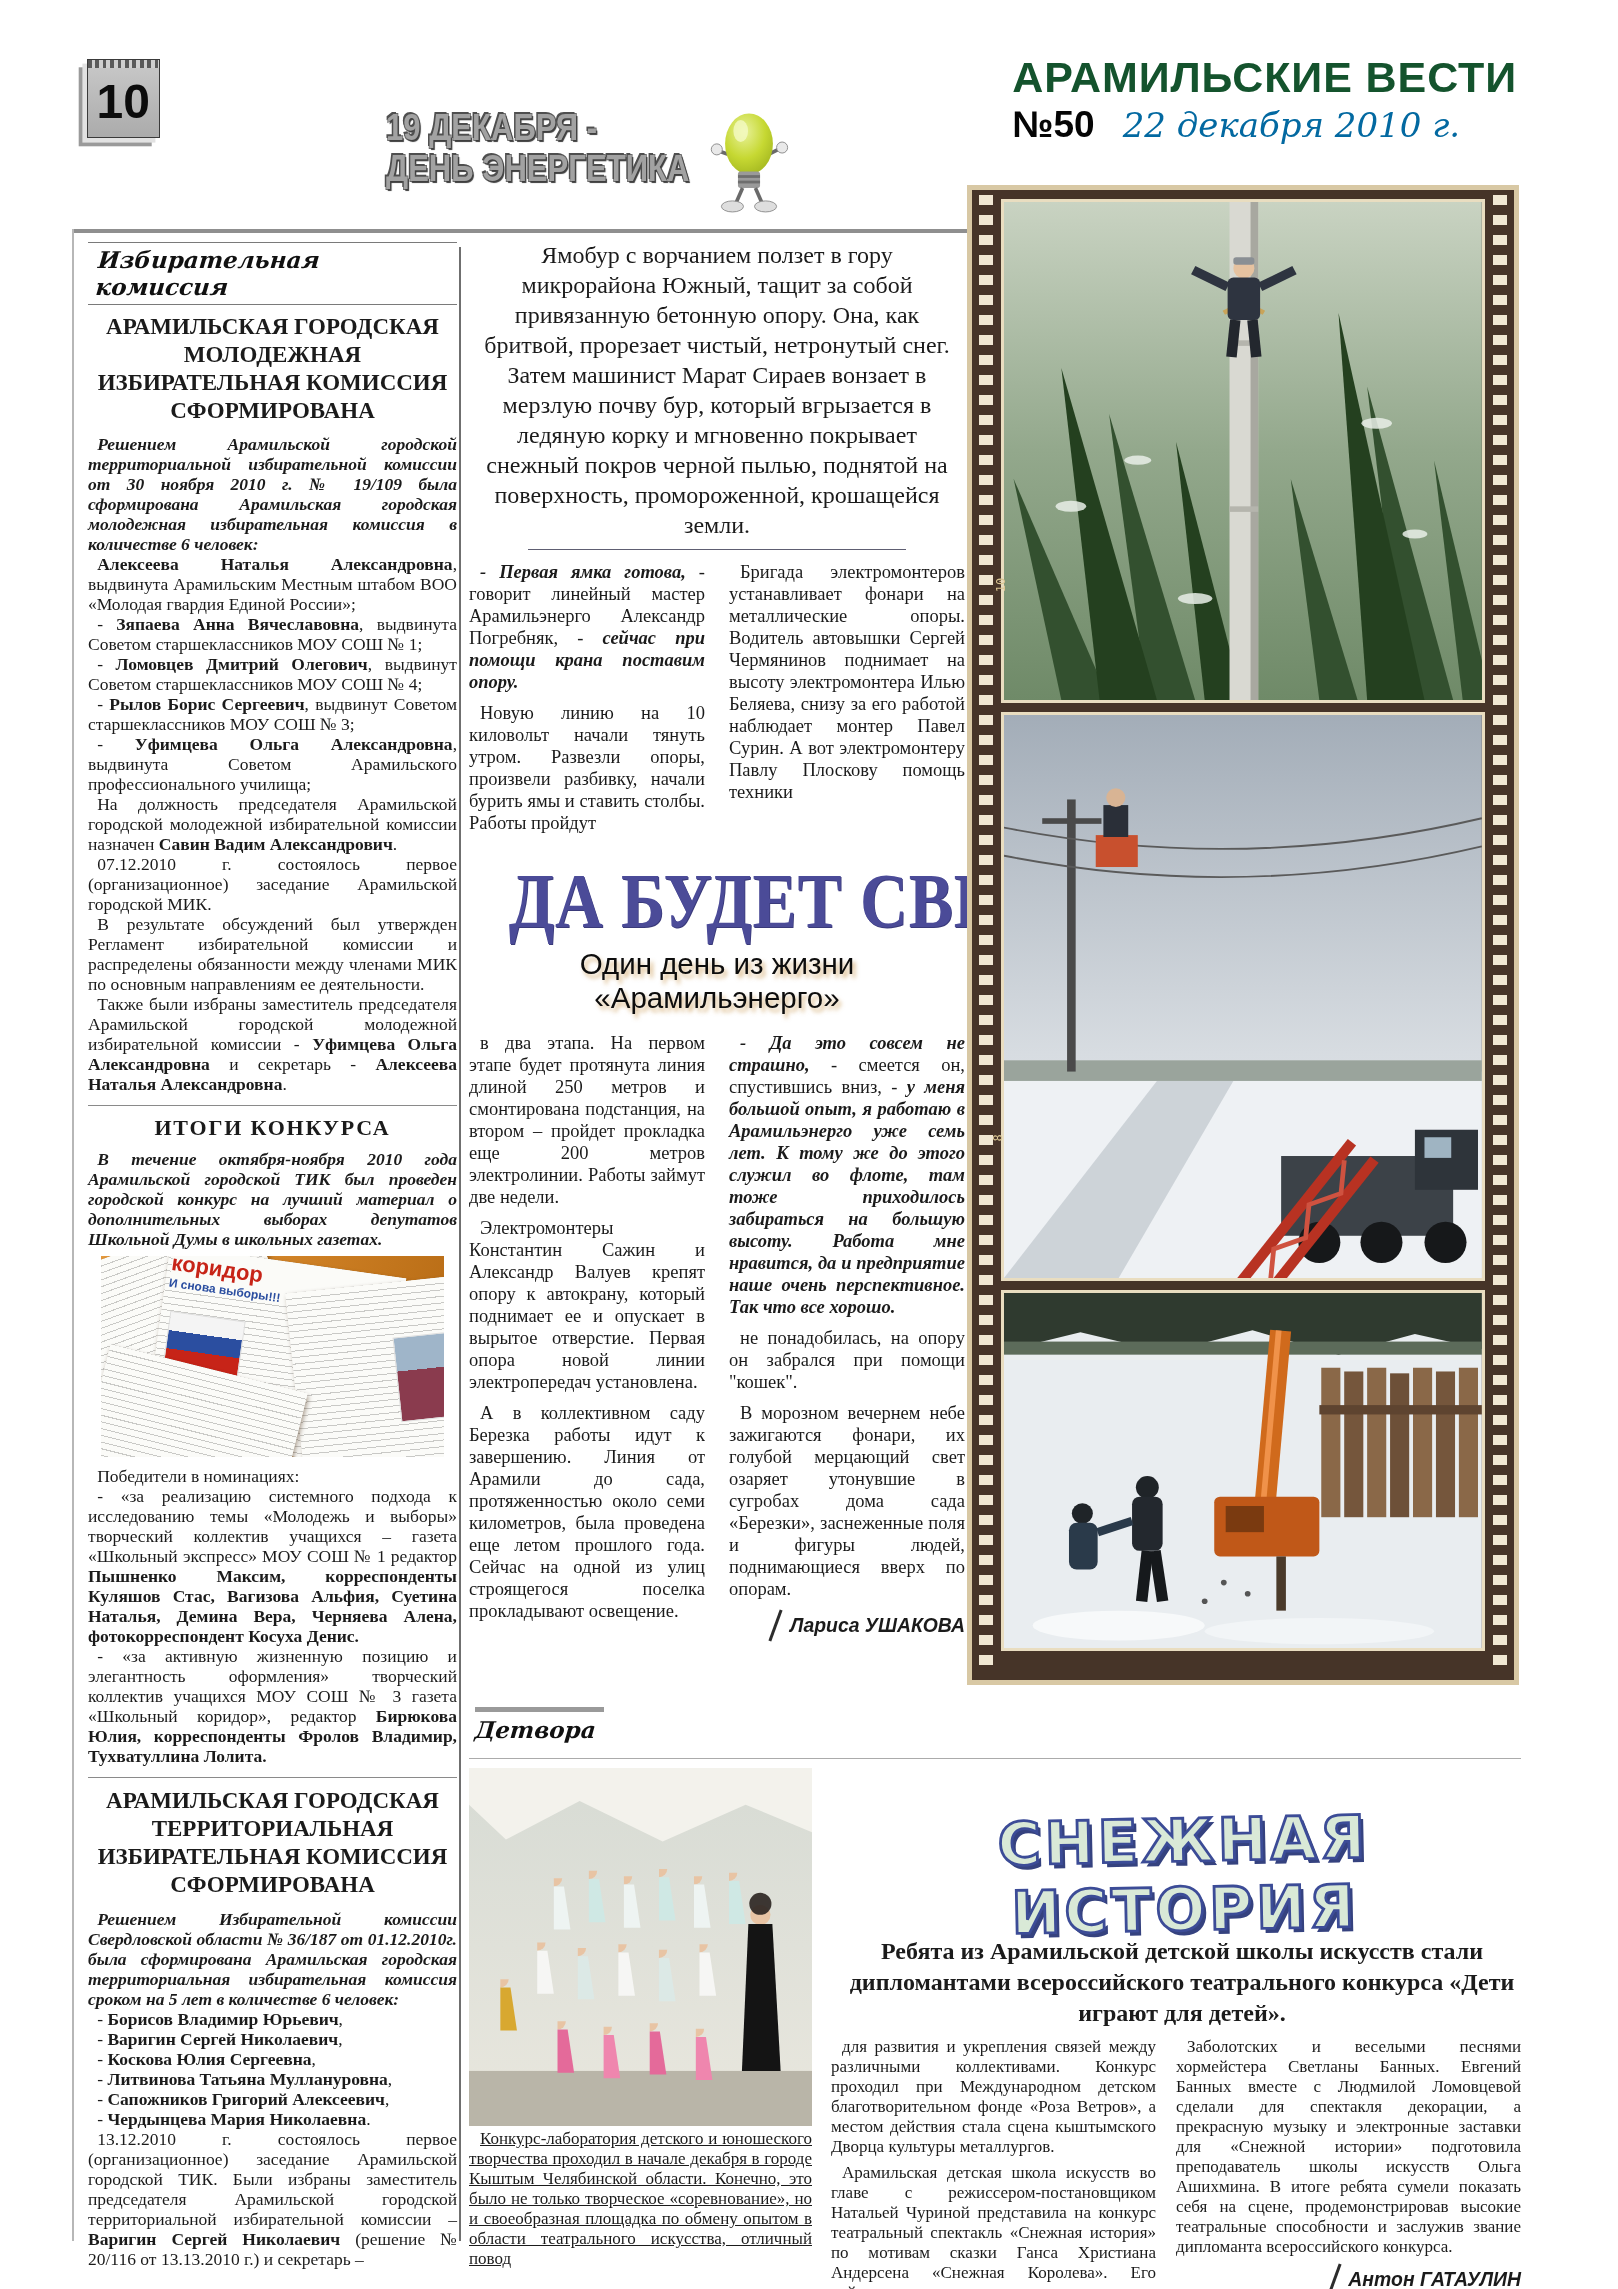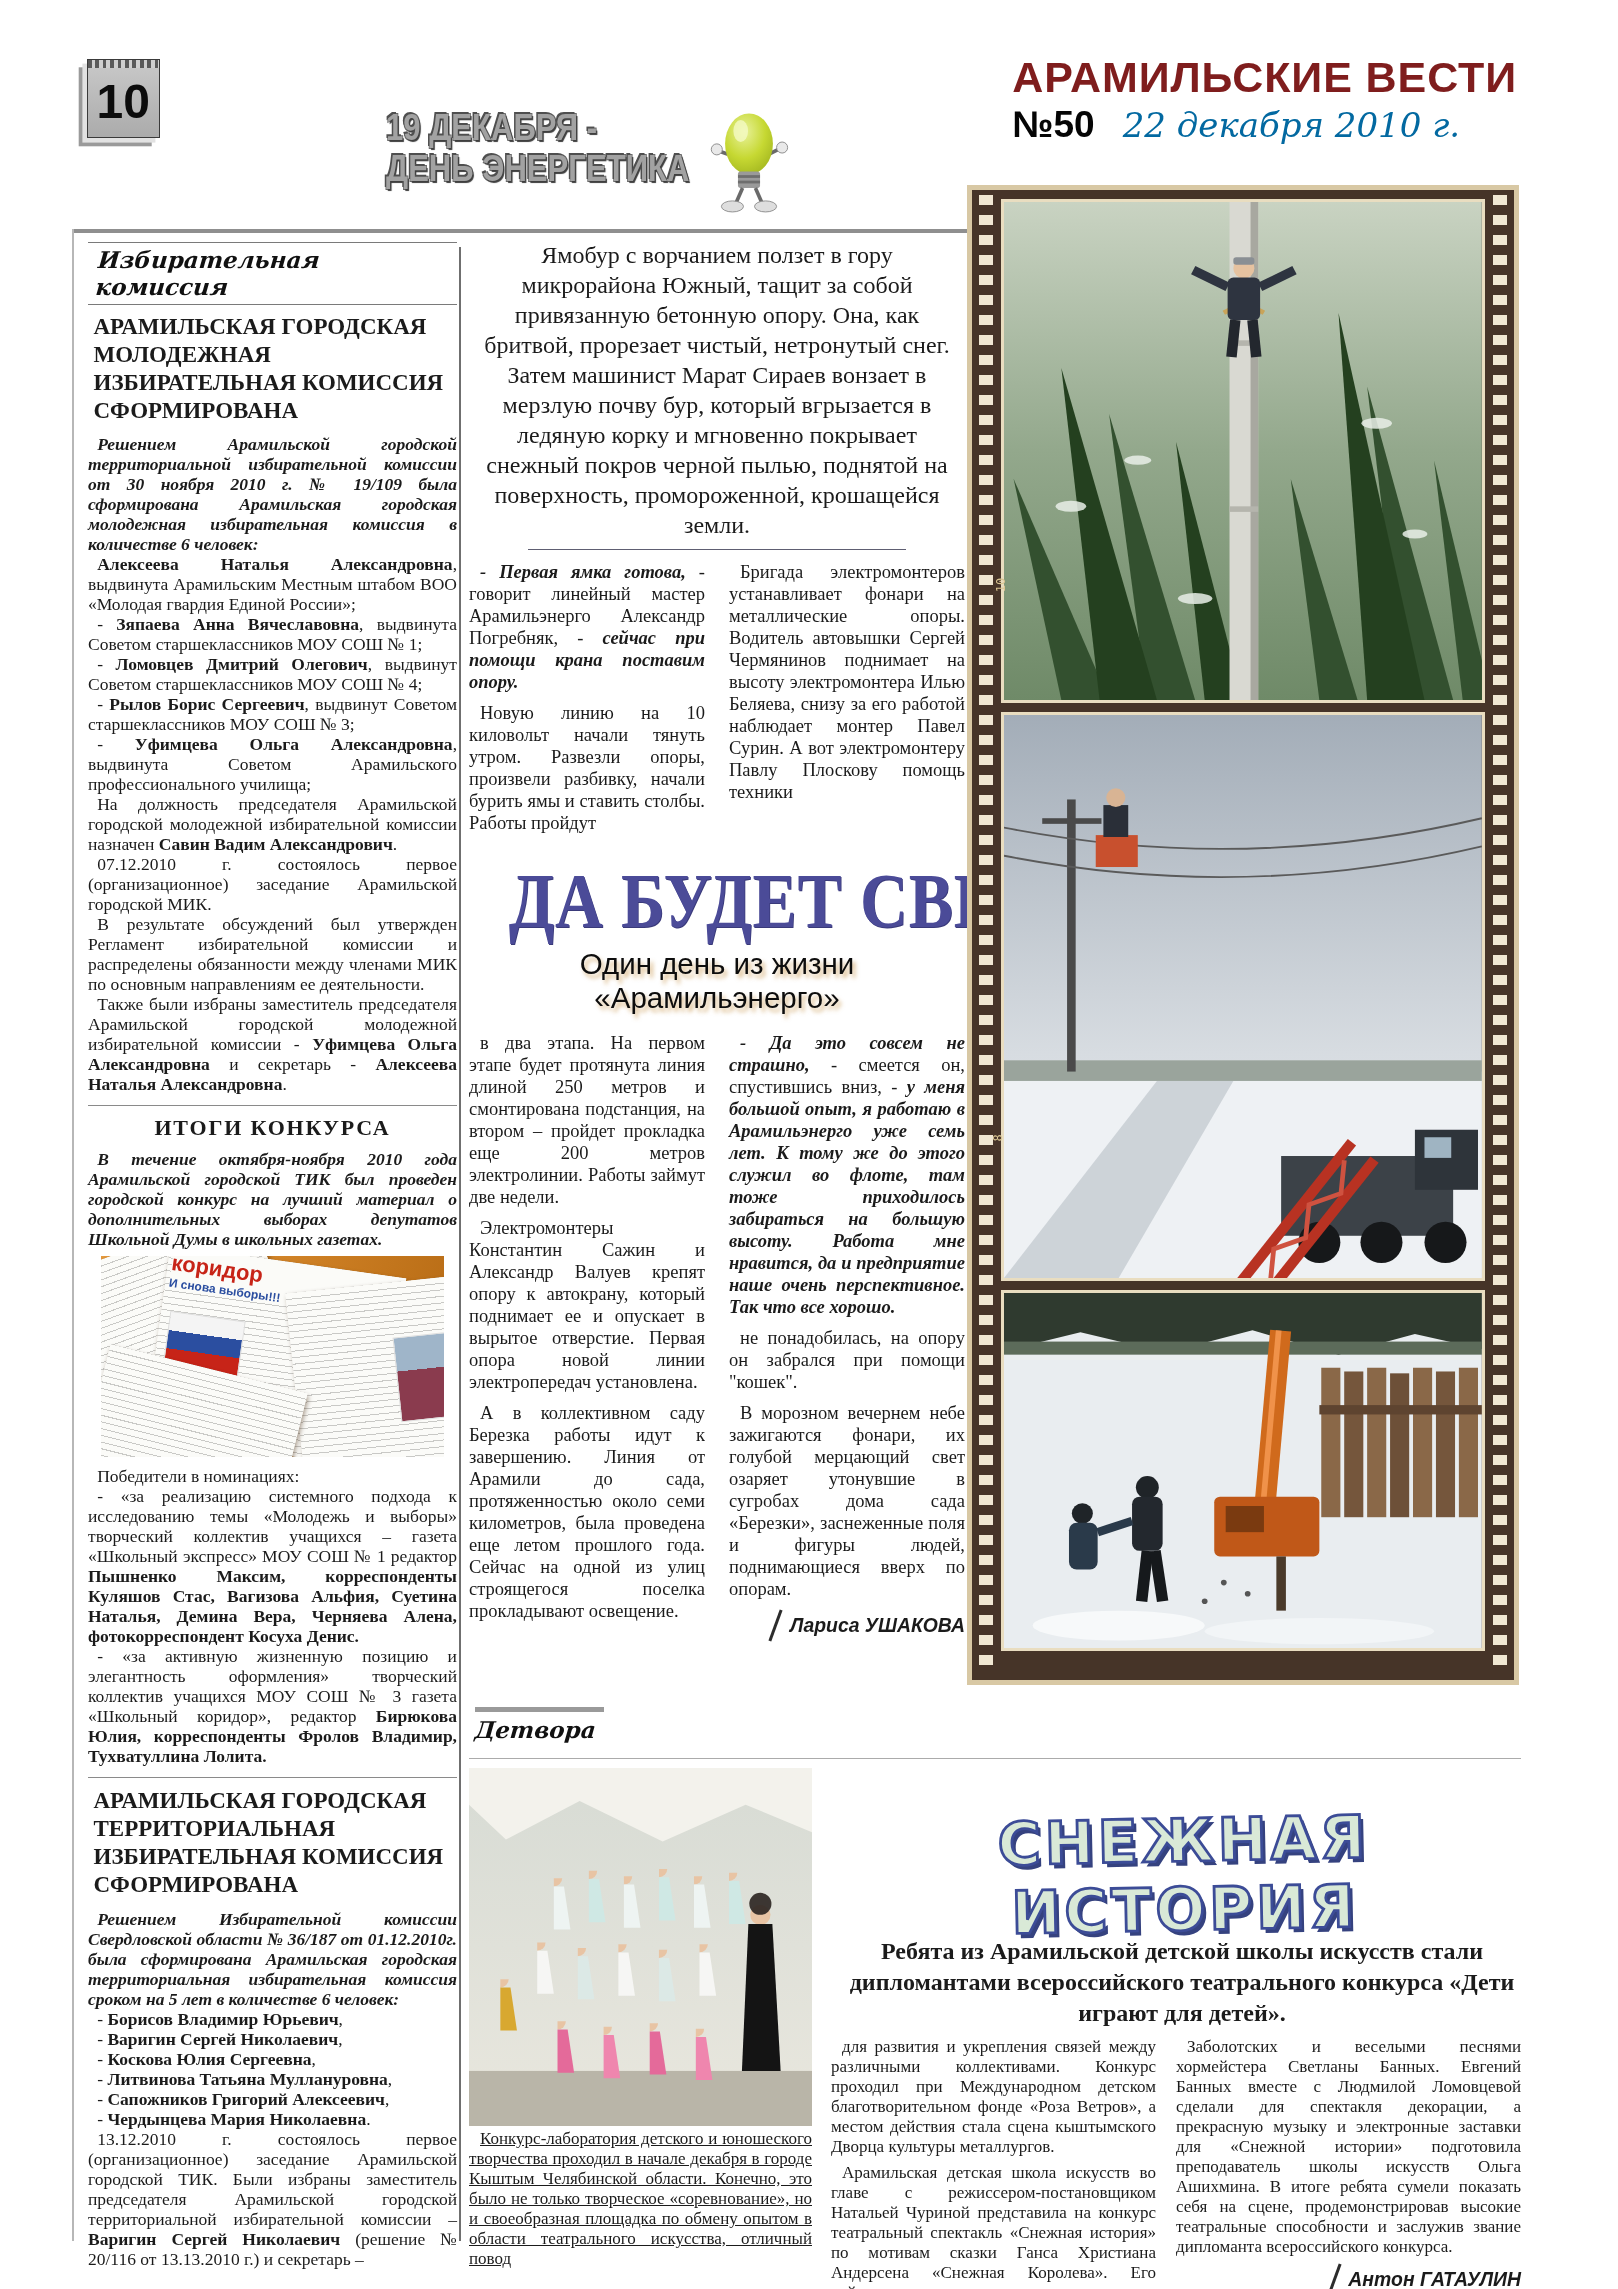--- a/index.html
+++ b/index.html
@@ -12,33 +12,33 @@
   .cal-body{position:absolute;left:5.5px;top:3.7px;right:0;bottom:9.2px;background:linear-gradient(#c9c9c9,#ababab);
             border:1.8px solid #3a3a3a;box-shadow:-4.6px 4.6px 0 #e2e2e2,-8.3px 8.3px 0 #9a9a9a;}
   .cal-binding{position:absolute;left:0;top:0;right:0;height:8.3px;background:repeating-linear-gradient(90deg,#5a5a5a 0 3.7px,#cfcfcf 3.7px 7.4px);}
   .cal-num{position:absolute;left:0;right:0;top:14.8px;text-align:center;font-family:"Liberation Sans",sans-serif;
            font-weight:800;font-size:48px;color:#0c0c0c;}
   .banner{position:absolute;left:386px;top:107px;font-family:"Liberation Sans",sans-serif;font-weight:700;
           font-size:37px;line-height:41px;color:#a2a2a2;letter-spacing:0px;transform:scaleX(.84);transform-origin:left top;
           text-shadow:-1.8px -1.8px 0 #4f4f4f,1.8px 1.8px 0.9px #3f3f3f,0.9px -0.9px 0 #6a6a6a,-0.9px 0.9px 0 #6a6a6a;white-space:nowrap;}
   .bulb{position:absolute;left:703px;top:103px;}
   .masthead{position:absolute;right:102px;top:54px;text-align:right;font-family:"Liberation Sans",sans-serif;}
-  .mh-title{font-weight:800;font-size:43px;letter-spacing:0.9px;color:#7f1d1d;line-height:46px;}
+  .mh-title{font-weight:800;font-size:43px;letter-spacing:0.9px;color:#14532d;line-height:46px;}
   .mh-issue{margin-top:3.7px;display:flex;justify-content:flex-start;align-items:baseline;gap:28px;}
   .mh-no{font-weight:800;font-size:37px;color:#050505;}
   .mh-date{font-family:"DejaVu Serif",serif;font-style:italic;font-size:34px;color:#0369a1;}
   .rule-h{position:absolute;left:74px;top:229px;width:1445px;height:3.7px;background:#8f8f8f;}
   .rule-v{position:absolute;left:72px;top:229px;width:1.8px;height:2012px;background:#b7b7b7;}
   .vdiv{position:absolute;left:459px;top:247px;width:1.8px;height:1994px;background:#6f6f6f;}
 
   
   .leftcol{position:absolute;left:88px;top:242px;width:369px;}
   .rubricbox{border-top:1.8px solid #7a7a7a;border-bottom:1.8px solid #7a7a7a;padding:2.8px 9.2px 4.6px;margin-bottom:5.5px;}
   .script{font-family:"DejaVu Serif",serif;font-style:italic;font-weight:700;font-size:23px;transform:skewX(-5deg);color:#111;}
-  .leftcol h2{font-size:23px;line-height:28px;font-weight:700;text-align:left;margin:7.4px 5.5px 9.2px;}
+  .leftcol h2{font-size:23px;line-height:28px;font-weight:700;text-align:center;margin:7.4px 5.5px 9.2px;}
   .leftcol h3{font-size:22px;font-weight:700;text-align:center;letter-spacing:1.8px;margin:9.2px 0 7.4px;}
   .lead{font-weight:700;font-style:italic;font-size:18px;line-height:20px;text-align:justify;margin:0 0 5.5px;text-indent:13px;}
   .leftcol p{font-size:17.5px;line-height:20px;text-align:justify;margin:0;text-indent:9.2px;}
   .ldiv{border:none;border-top:1.8px solid #8a8a8a;margin:11px 0 9.2px;}
 
   .npcollage{position:relative;width:343px;height:201px;margin:7.4px auto 9.2px;overflow:hidden;
              background:linear-gradient(110deg,#e59a3e,#cb7d22 55%,#b26712);}
   .paper{position:absolute;background:#fbfbf8;box-shadow:1.8px 2.8px 5.5px rgba(60,30,0,.45);
          background-image:repeating-linear-gradient(#fbfbf8 0 5.5px,#c9c9c6 5.5px 6.5px);}
   .pA{left:-28px;top:-18.5px;width:212px;height:175px;transform:rotate(-20deg);}

